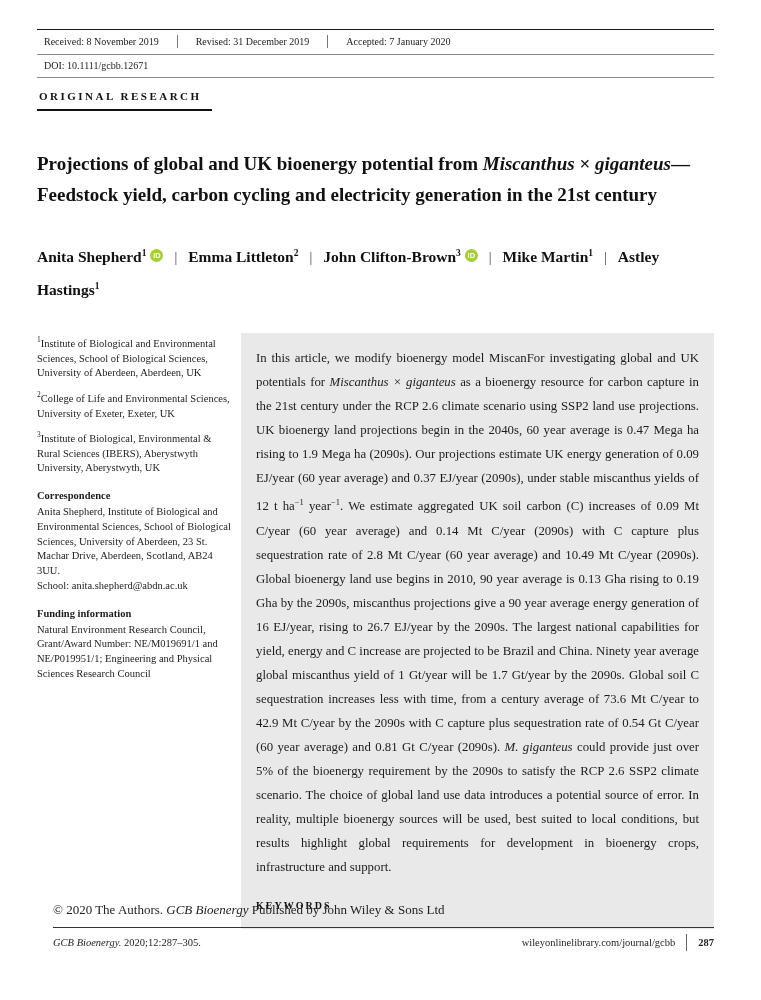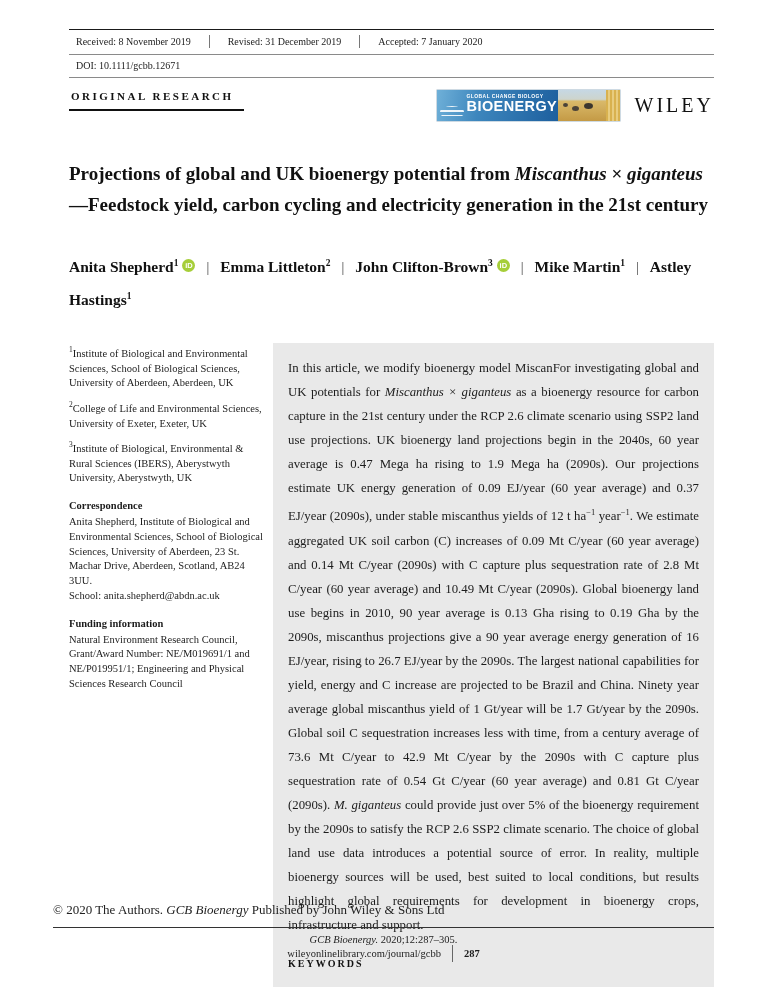--- a/index.html
+++ b/index.html
@@ -1,21 +1,21 @@
 <!DOCTYPE html>
 <html><head>
 <meta charset="utf-8">
 <style>
   * { margin:0; padding:0; box-sizing:border-box; }
   html,body { background:#ffffff; }
   .page {
     position:relative; width:761px; height:1000px; margin:0 auto;
     background:#fff; overflow:hidden;
     font-family:"Liberation Serif", serif; color:#1c1c1c;
-    padding:29px 47px 0 69px;
+    padding:29px 47px 0 37px;
   }
   
   .rule-top   { border-top:1.7px solid #1a1a1a; }
   .rule-thin  { border-top:1px solid #8a8a8a; }
   .meta-row   { display:flex; align-items:center; font-size:10px; padding:5px 0 6px 7px; color:#222; }
   .meta-divider { width:1px; height:13px; background:#777; margin:0 18px; }
   .doi-row    { font-size:10px; padding:5px 0 6px 7px; color:#222; }
   
   .header-row { display:flex; justify-content:space-between; align-items:flex-start; margin-top:12px; }
   .article-type {
@@ -73,21 +73,21 @@
   .abstract-heading { font-size:13.5px; font-weight:bold; margin:2px 0 9px; color:#111; }
   .abstract-body { font-size:12.8px; line-height:24px; text-align:justify; color:#1c1c1c; }
   .abstract-body sup { font-size:8.5px; }
   .keywords-heading { margin-top:21px; font-size:10px; font-weight:bold; letter-spacing:2px; color:#111; }
   
   .footer { position:absolute; left:53px; right:47px; top:894px; }
   .license { border-top:1.7px dotted #555; padding-top:6px; font-size:9.8px; line-height:13.5px; color:#222; }
   .copyright { margin-top:9px; font-size:13px; line-height:13.5px; color:#222; }
   .bottombar {
     margin-top:10px; border-top:1.5px solid #333; padding-top:6px;
-    display:flex; justify-content:space-between; align-items:center; font-size:10.5px; color:#1c1c1c;flex-direction:column;
+    display:flex; justify-content:space-between; align-items:center; font-size:10.5px; color:#1c1c1c;
   }
   .bb-right { display:flex; align-items:center; }
   .vdiv { width:1px; height:17px; background:#666; margin:0 11px; }
   .page-num { font-weight:bold; }
   .it { font-style:italic; }
 </style>
 </head>
 <body>
 
 <div class="page">
@@ -103,35 +103,20 @@
   </div>
 
   <div class="rule-thin"></div>
 
   <div class="doi-row">DOI: 10.1111/gcbb.12671</div>
 
   <div class="rule-thin"></div>
 
   <div class="header-row">
     <div class="article-type">ORIGINAL RESEARCH</div>
-    <div class="logo-wrap">
-      <div class="logo-banner">
-        <div class="banner-left">
-          <div class="banner-series">GLOBAL CHANGE BIOLOGY</div>
-          <div class="banner-name">BIOENERGY</div>
-        </div>
-        <div class="banner-right">
-          <i class="hay"></i>
-          <i class="bale b1"></i>
-          <i class="bale b2"></i>
-          <i class="bale b3"></i>
-        </div>
-      </div>
-      <div class="wiley">WILEY</div>
-    </div>
   </div>
 
   <h1 class="title"><span>Projections of global and UK bioenergy potential from </span><span style="font-style: italic;">Miscanthus</span><span> × </span><span style="font-style: italic;">giganteus</span><span>—Feedstock yield, carbon cycling and electricity generation in the 21st century</span></h1>
 
   <div class="authors"><span>Anita Shepherd<sup>1</sup><span class="orcid">iD</span></span><span class="asep">|</span><span>Emma Littleton<sup>2</sup></span><span class="asep">|</span><span>John Clifton-Brown<sup>3</sup><span class="orcid">iD</span></span><span class="asep">|</span><span>Mike Martin<sup>1</sup></span><span class="asep">|</span><span>Astley Hastings<sup>1</sup></span></div>
 
   <div class="columns">
     <div class="left-col">
       <div>
           <p class="affil"><sup>1</sup>Institute of Biological and Environmental Sciences, School of Biological Sciences, University of Aberdeen, Aberdeen, UK</p>

